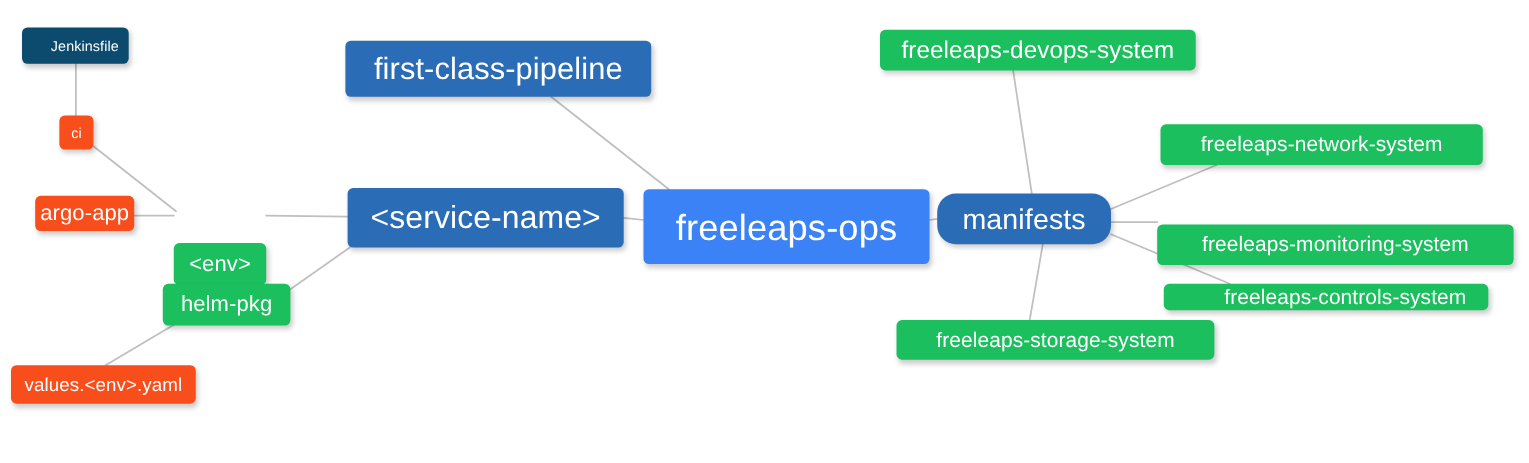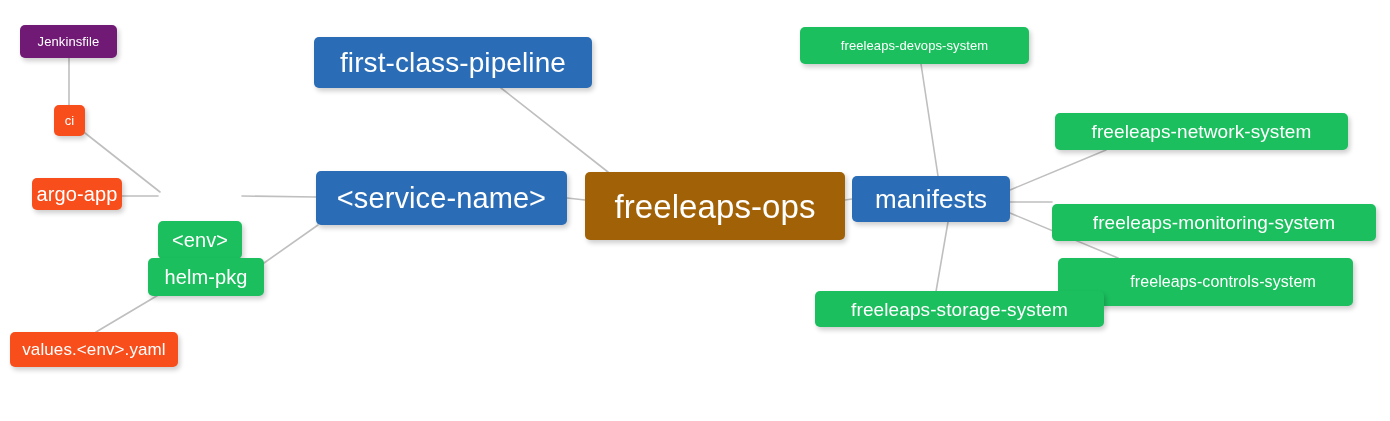--- a/index.html
+++ b/index.html
@@ -35,25 +35,25 @@
     justify-content: center;
     border-radius: 5px;
     color: #ffffff;
     white-space: nowrap;
     letter-spacing: 0.1px;
     box-shadow: 2px 3px 5px rgba(0,0,0,0.20);
     line-height: 1;
     text-align: center;
     padding: 0 9px;
   }
-  .n-orange { background: #701a75; }
+  .n-orange { background: #0c4a6e; justify-content: flex-end; }
   .n-red    { background: #f74e1c; }
   .n-green  { background: #1bbf5e; }
   .n-blue   { background: #2a6cb5; }
-  .n-dark   { background: #a16207; }
+  .n-dark   { background: #3b82f6; }
 </style>
 </head>
 <body>
 
 <div id="canvas">
   <svg id="edges" viewBox="0 0 1390 421" xmlns="http://www.w3.org/2000/svg">
       <line x1="69" y1="58" x2="69" y2="105" stroke="#bfbfbf" stroke-width="1.6" stroke-linecap="round"></line>
       <line x1="85" y1="133" x2="160" y2="192" stroke="#bfbfbf" stroke-width="1.6" stroke-linecap="round"></line>
       <line x1="122" y1="196" x2="158" y2="196" stroke="#bfbfbf" stroke-width="1.6" stroke-linecap="round"></line>
       <line x1="242" y1="196" x2="316" y2="197" stroke="#bfbfbf" stroke-width="1.6" stroke-linecap="round"></line>
@@ -89,32 +89,32 @@
       </div>
       <div class="node n-blue" style="left: 314px; top: 37px; width: 278px; height: 51px; font-size: 28px; text-align: right;">
         <span>first-class-pipeline</span>
       </div>
       <div class="node n-blue" style="left: 316px; top: 171px; width: 251px; height: 54px; font-size: 29px;">
         <span>&lt;service-name&gt;</span>
       </div>
       <div class="node n-dark" style="left: 585px; top: 172px; width: 260px; height: 68px; font-size: 33px;">
         <span>freeleaps-ops</span>
       </div>
-      <div class="node n-blue" style="left: 852px; top: 176px; width: 158px; height: 46px; font-size: 26px;">
+      <div class="node n-blue" style="left: 852px; top: 176px; width: 158px; height: 46px; font-size: 26px; border-radius: 17px;">
         <span>manifests</span>
       </div>
-      <div class="node n-green" style="left: 800px; top: 27px; width: 229px; height: 37px; font-size: 13px;">
+      <div class="node n-green" style="left: 800px; top: 27px; width: 287px; height: 37px; font-size: 22px;">
         <span>freeleaps-devops-system</span>
       </div>
       <div class="node n-green" style="left: 1055px; top: 113px; width: 293px; height: 37px; font-size: 19px;">
         <span>freeleaps-network-system</span>
       </div>
       <div class="node n-green" style="left: 1052px; top: 204px; width: 324px; height: 37px; font-size: 19px;">
         <span>freeleaps-monitoring-system</span>
       </div>
-      <div class="node n-green" style="left: 1058px; top: 258px; width: 295px; height: 48px; font-size: 16px; padding-left: 44px;">
+      <div class="node n-green" style="left: 1058px; top: 258px; width: 295px; height: 24px; font-size: 19px; padding-left: 44px;">
         <span>freeleaps-controls-system</span>
       </div>
       <div class="node n-green" style="left: 815px; top: 291px; width: 289px; height: 36px; font-size: 19px;">
         <span>freeleaps-storage-system</span>
       </div>
     </div>
 </div>
 
 </body></html>

